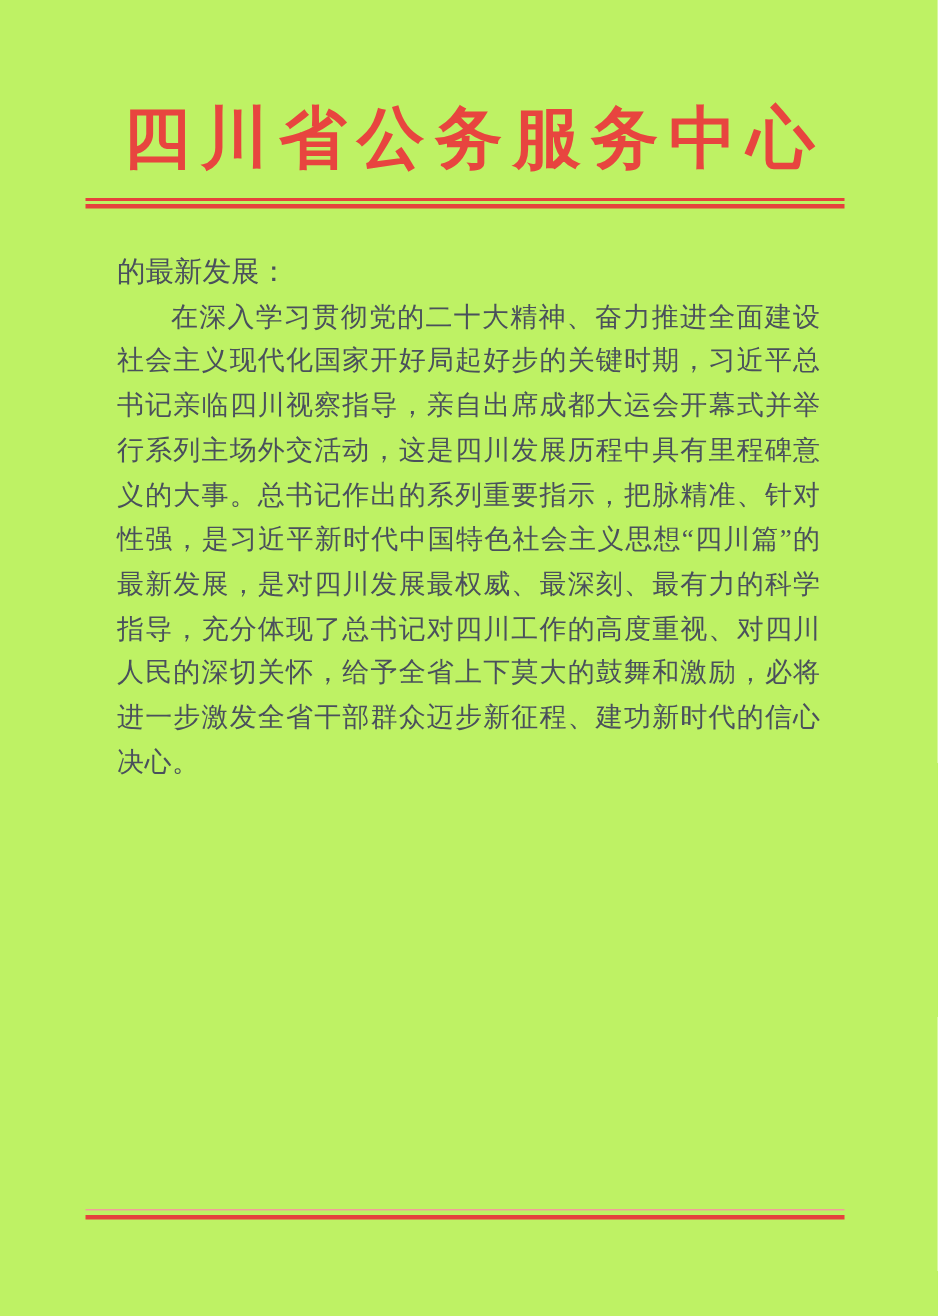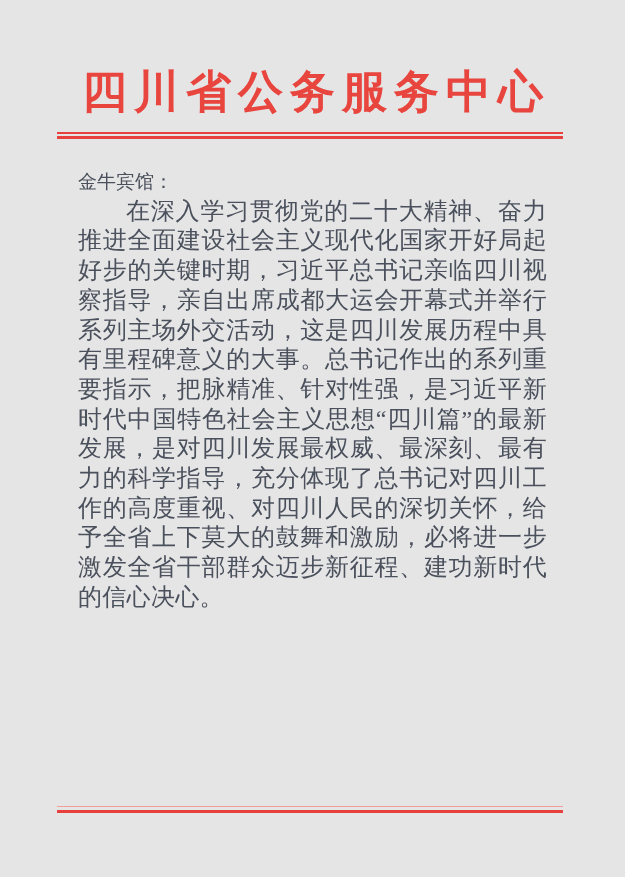--- a/index.html
+++ b/index.html
@@ -7,21 +7,21 @@
     width: 625px;
     height: 877px;
     background: #ffffff;
     position: relative;
     overflow: hidden;
     font-family: "Liberation Serif", "DejaVu Serif", serif;
   }
   .page {
     position: absolute;
     inset: 0;
-    background: #e5e5e5;
+    background: #bef264;
   }
   
   .letterhead-title {
     margin: 62px 0 0 0;
     text-align: center;
     font-size: 45px;
     line-height: 60px;
     font-weight: bold;
     color: #e8453f;
     letter-spacing: 7px;
@@ -57,39 +57,39 @@
   }
   
   .salutation {
     margin: 28px 78px 0 78px;
     font-size: 19px;
     line-height: 29.7px;
     color: #4a505c;
   }
   .body-paragraph {
     margin: 0 78px;
-    font-size: 24px;
+    font-size: 18px;
     line-height: 29.7px;
     color: #4a505c;
     text-indent: 2em;
     text-align: justify;
     text-justify: inter-character;
     letter-spacing: 0.3px;
   }
 </style>
 </head>
 <body>
 
 <div class="page">
 
   <h1 class="letterhead-title">四川省公务服务中心</h1>
 
   <div class="rule"></div>
 
 
-  <div class="salutation">金牛宾馆：</div>
+  <div class="salutation">的最新发展：</div>
 
   <p class="body-paragraph">在深入学习贯彻党的二十大精神、奋力推进全面建设社会主义现代化国家开好局起好步的关键时期，习近平总书记亲临四川视察指导，亲自出席成都大运会开幕式并举行系列主场外交活动，这是四川发展历程中具有里程碑意义的大事。总书记作出的系列重要指示，把脉精准、针对性强，是习近平新时代中国特色社会主义思想“四川篇”的最新发展，是对四川发展最权威、最深刻、最有力的科学指导，充分体现了总书记对四川工作的高度重视、对四川人民的深切关怀，给予全省上下莫大的鼓舞和激励，必将进一步激发全省干部群众迈步新征程、建功新时代的信心决心。</p>
 
 
   <div class="rule rule-bottom"></div>
 
 </div>
 
 </body></html>

